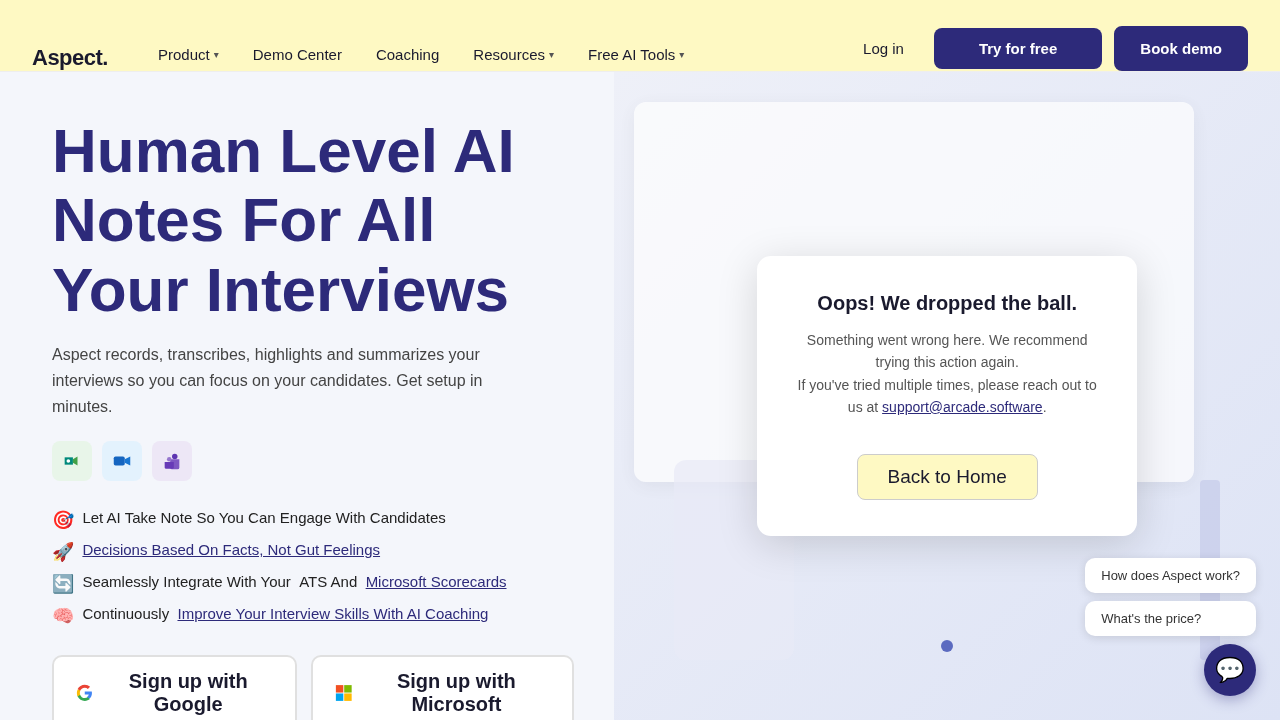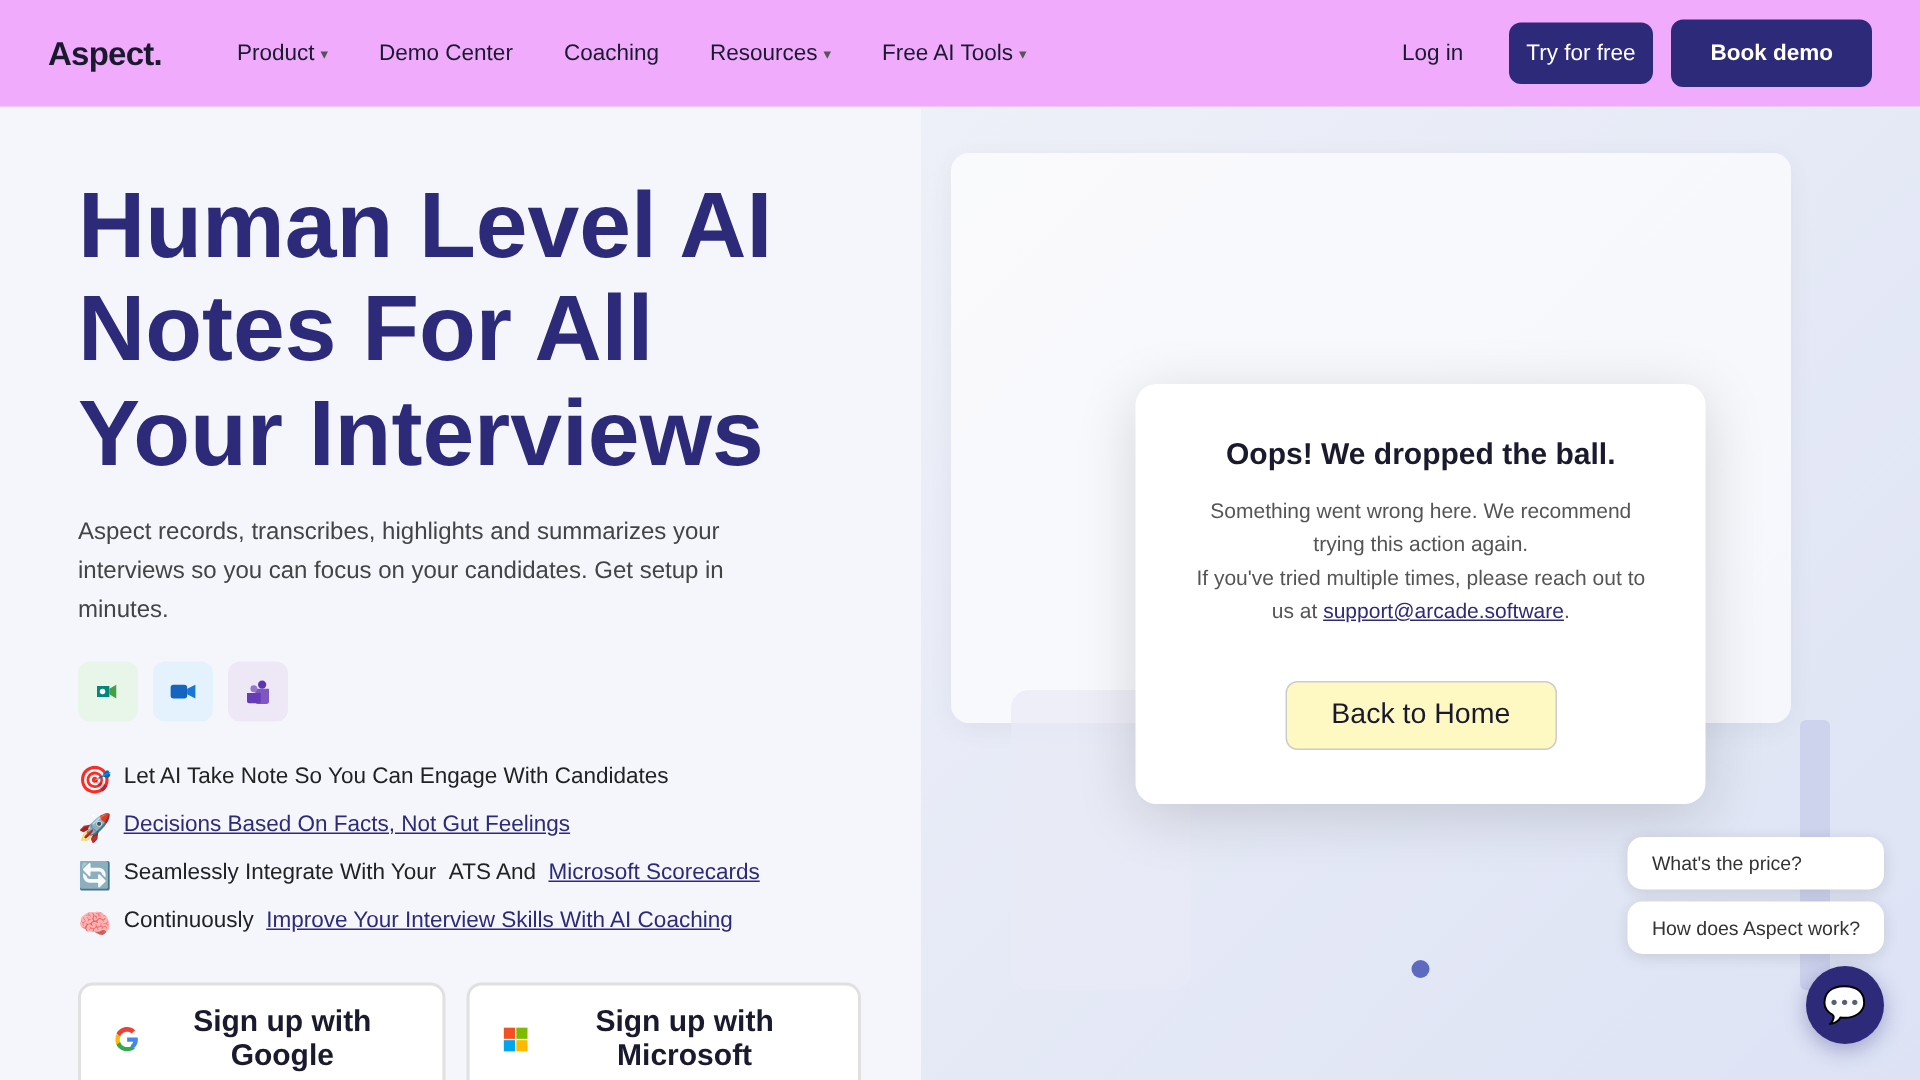--- a/index.html
+++ b/index.html
@@ -5,23 +5,23 @@
     * { margin: 0; padding: 0; box-sizing: border-box; }
     body {
       font-family: -apple-system, BlinkMacSystemFont, 'Segoe UI', sans-serif;
       background: #f4f6fb;
       min-height: 720px;
       overflow: hidden;
     }
 
     
     nav {
-      background: #f0abfc;
-      display: flex;
-      align-items: center;
+      background: #fef9c3;
+      display: flex;
+      align-items: flex-end;
       padding: 0 32px;
       height: 72px;
       border-bottom: 1px solid #eee;
       position: relative;
       z-index: 10;
     }
     .nav-logo {
       font-size: 22px;
       font-weight: 800;
       color: #1a1a2e;
@@ -57,27 +57,27 @@
     .btn-login {
       padding: 10px 18px;
       font-size: 15px;
       color: #1a1a2e;
       background: none;
       border: none;
       cursor: pointer;
       font-weight: 500;
     }
     .btn-try {
-      padding: 12px 12px;
+      padding: 12px 45px;
       background: #2d2a7a;
       color: #fff;
       border: none;
       border-radius: 8px;
       font-size: 15px;
-      font-weight: 400;
+      font-weight: 700;
       cursor: pointer;
     }
     .btn-demo {
       padding: 12px 24px;
       background: #2d2a7a;
       color: #fff;
       border: none;
       border-radius: 8px;
       font-size: 15px;
       font-weight: 600;
@@ -480,20 +480,20 @@
           <span>If you've tried multiple times, please reach out to us at</span>
           <a class="error-link">support@arcade.software</a>.
         </p>
         <button class="btn-back-home">Back to Home</button>
       </div>
     </div>
 
     <div class="dot-indicator"></div>
 
     <div class="chat-widget">
+      <div class="chat-bubble">How does Aspect work?</div>
       <div class="chat-bubble">What's the price?</div>
-      <div class="chat-bubble">How does Aspect work?</div>
       <button class="chat-btn">
         <span>💬</span>
       </button>
     </div>
   </div>
 </div>
 
 </body></html>

